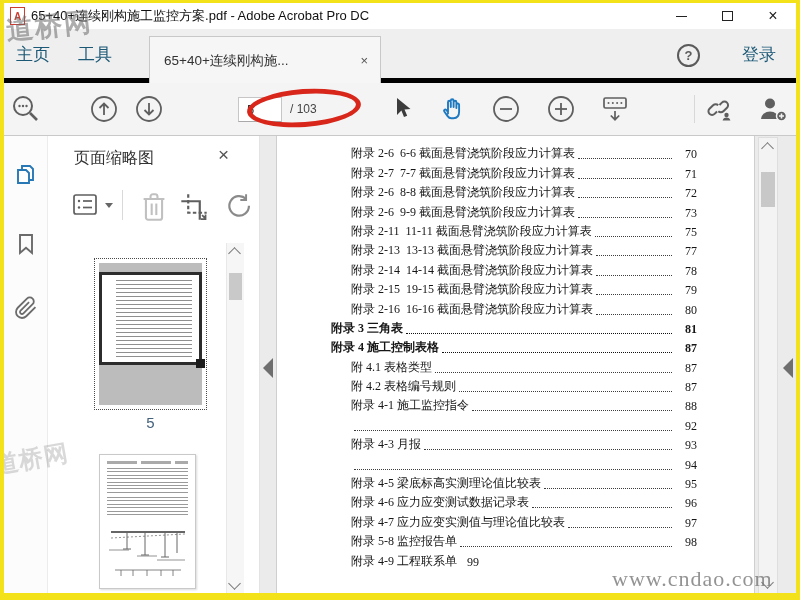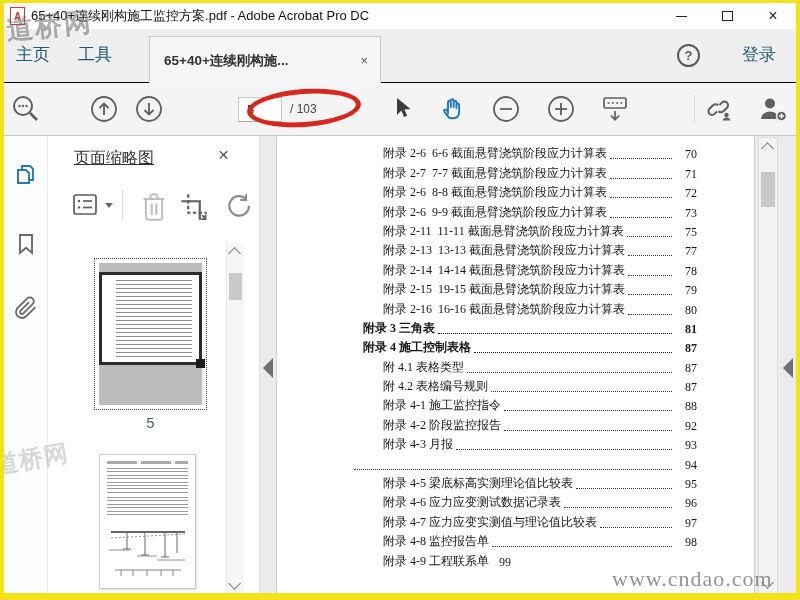--- a/index.html
+++ b/index.html
@@ -18,26 +18,26 @@
   .pdficon{ width:15px; height:18px; border:1px solid #d03b2f; background:#fff; color:#d03b2f;
             font-size:10px; font-weight:bold; display:flex; align-items:center; justify-content:center; }
   .title{ font-size:13px; color:#111; margin-left:6px; white-space:nowrap; }
   .wincontrols{ margin-left:auto; display:flex; height:100%; }
   .winbtn{ width:46px; height:100%; display:flex; align-items:center; justify-content:center; color:#222; cursor:default;}
   .min-glyph{ width:11px; height:0; border-top:1.5px solid #222; display:block;}
   .max-glyph{ width:11px; height:10px; border:1.4px solid #222; display:block;}
   .close-glyph{ font-size:16px; line-height:16px; color:#222;}
 
   
-  .tabbar{ height:54px; background:#efefef; border-bottom:1px solid #000000; position:relative; }
+  .tabbar{ height:54px; background:#efefef; border-bottom:5px solid #000000; position:relative; }
   .navtab{ position:absolute; top:14px; font-size:17px; color:#1b5875; }
   .navtab.home{ left:12px; } .navtab.tools{ left:74px;font-family:Liberation Mono, monospace; }
   .doctab{ position:absolute; left:145px; top:7px; width:232px; height:48px; background:#f6f6f6;
            border:1px solid #c8c8c8; border-bottom:none; display:flex; align-items:center; }
-  .doctab .dlabel{ font-size:13.5px; color:#333; padding-left:14px; white-space:nowrap; overflow:hidden;font-weight:bold;}
+  .doctab .dlabel{ font-size:13.5px; color:#333; padding-left:14px; white-space:nowrap; overflow:hidden;}
   .doctab .dclose{ margin-left:auto; padding:0 12px; font-size:13px; color:#555; }
   .helpbtn{ position:absolute; right:96px; top:15px; width:23px; height:23px; border:2px solid #5a5a5a;
             border-radius:50%; color:#5a5a5a; font-size:13px; font-weight:bold; display:flex; align-items:center; justify-content:center;}
   .signin{ position:absolute; right:20px; top:14px; font-size:17px; color:#1b5875; }
 
   
   .toolbar{ height:53px; background:#f4f4f4; border-bottom:1px solid #c9c9c9; position:relative; }
   .ticon{ position:absolute; top:50%; transform:translateY(-50%); display:block; }
   .tsep{ position:absolute; top:12px; width:1px; height:28px; background:#d8d8d8; }
   .pageinput{ position:absolute; left:234px; top:14px; width:44px; height:25px; background:#fff;
@@ -48,21 +48,21 @@
               border:5px solid #d8261b; border-radius:50%; transform:rotate(-4deg); z-index:40; }
 
   
   .bodyrow{ display:flex; height:458px; position:relative; }
 
   .rail{ width:44px; background:#fcfcfc; border-right:1px solid #ececec; position:relative; }
   .railbtn{ position:absolute; left:10px; width:24px; height:24px; }
   .rail-pages{ top:26px; } .rail-bookmarks{ top:96px; } .rail-attach{ top:160px; }
 
   .panel{ width:212px; background:#fff; border-right:1px solid #e3e3e3; position:relative; overflow:hidden; }
-  .ptitle{ position:absolute; left:26px; top:12px; font-size:16px; color:#333;text-decoration:underline; }
+  .ptitle{ position:absolute; left:26px; top:12px; font-size:16px; color:#333; }
   .pclose{ position:absolute; left:170px; top:8px; font-size:19px; color:#555; }
   .ptools{ position:absolute; top:52px; left:0; width:100%; height:40px; }
   .ptool{ position:absolute; top:4px; }
   .opt-caret{ display:inline-block; width:0; height:0; border-left:4px solid transparent; border-right:4px solid transparent;
               border-top:5px solid #666; vertical-align:middle; margin-left:3px; }
   .psep{ position:absolute; left:74px; top:2px; width:1px; height:30px; background:#d9d9d9; }
 
   
   .thumb1{ position:absolute; left:46px; top:122px; width:113px; height:152px; border:1px dotted #4a4a4a; padding:4px; }
   .t1page{ width:103px; height:142px; display:flex; flex-direction:column; }
@@ -91,21 +91,21 @@
   .main{ flex:1; background:#ebebeb; position:relative; }
   .collapse-arrow{ position:absolute; left:3px; top:222px; width:0; height:0;
                    border-top:10px solid transparent; border-bottom:10px solid transparent; border-right:10px solid #6e6e6e; }
   .toolspane-arrow{ position:absolute; right:3px; top:222px; width:0; height:0;
                     border-top:10px solid transparent; border-bottom:10px solid transparent; border-right:10px solid #6e6e6e; }
   .page{ position:absolute; left:16px; top:0; width:479px; height:458px; background:#fff;
          border:1px solid #cfcfcf; border-top:none; border-bottom:none; overflow:hidden; }
   .toc{ position:absolute; left:0; right:0; top:9px;
         font-family:"Liberation Serif","DejaVu Serif",serif; font-size:12px; color:#161616; }
   .tocrow{ display:flex; align-items:flex-end; height:19.4px; padding-left:74px; padding-right:57px; }
-  .tocrow .t{ white-space:pre; padding-bottom:2px;margin-left:32px; }
+  .tocrow .t{ white-space:pre; padding-bottom:2px; }
   .tocrow .dots{ flex:1; border-bottom:1.6px dotted #3c3c3c; margin:0 3px 5px 3px; }
   .tocrow .pg{ min-width:22px; text-align:right; padding-bottom:2px; }
   .tocrow.bold{ font-weight:bold; padding-left:54px; }
   .tocrow.bold .dots{ border-bottom:1.9px dotted #111; }
 
   
   .mscroll{ position:absolute; left:498px; top:1px; bottom:0; width:20px; background:#f3f3f3; border:1px solid #dedede; }
   .mscroll .chev{ left:4px; }
   .mthumb{ position:absolute; left:2px; top:34px; width:14px; height:35px; background:#c8c8c8; }
 
@@ -389,21 +389,20 @@
             <span class="t">附 4.2 表格编号规则</span>
             <span class="dots"></span>
             <span class="pg">87</span>
           </div>
             <div class="tocrow">
             <span class="t">附录 4-1 施工监控指令</span>
             <span class="dots"></span>
             <span class="pg">88</span>
           </div>
             <div class="tocrow">
-            <span class="t">附录 4-2 阶段监控报告</span>
             <span class="dots"></span>
             <span class="pg">92</span>
           </div>
             <div class="tocrow">
             <span class="t">附录 4-3 月报</span>
             <span class="dots"></span>
             <span class="pg">93</span>
           </div>
             <div class="tocrow">
             <span class="dots"></span>
@@ -418,21 +417,21 @@
             <span class="t">附录 4-6 应力应变测试数据记录表</span>
             <span class="dots"></span>
             <span class="pg">96</span>
           </div>
             <div class="tocrow">
             <span class="t">附录 4-7 应力应变实测值与理论值比较表</span>
             <span class="dots"></span>
             <span class="pg">97</span>
           </div>
             <div class="tocrow">
-            <span class="t">附录 4-8 监控报告单</span>
+            <span class="t">附录 5-8 监控报告单</span>
             <span class="dots"></span>
             <span class="pg">98</span>
           </div>
             <div class="tocrow">
             <span class="t">附录 4-9 工程联系单</span>
 
             <span class="pg">99</span>
           </div>
           </div>
       </div>

